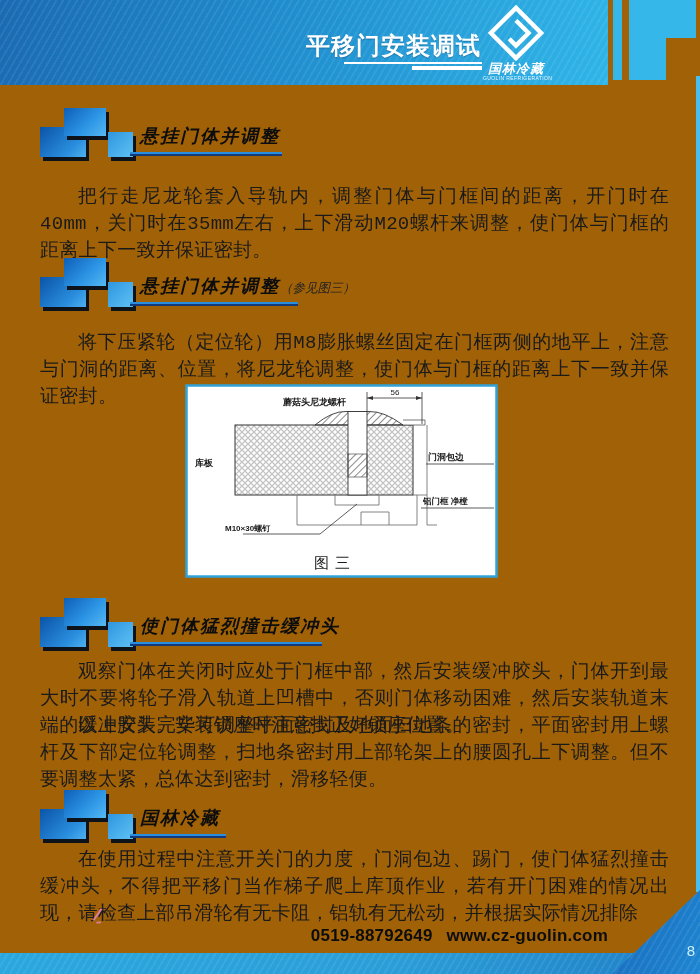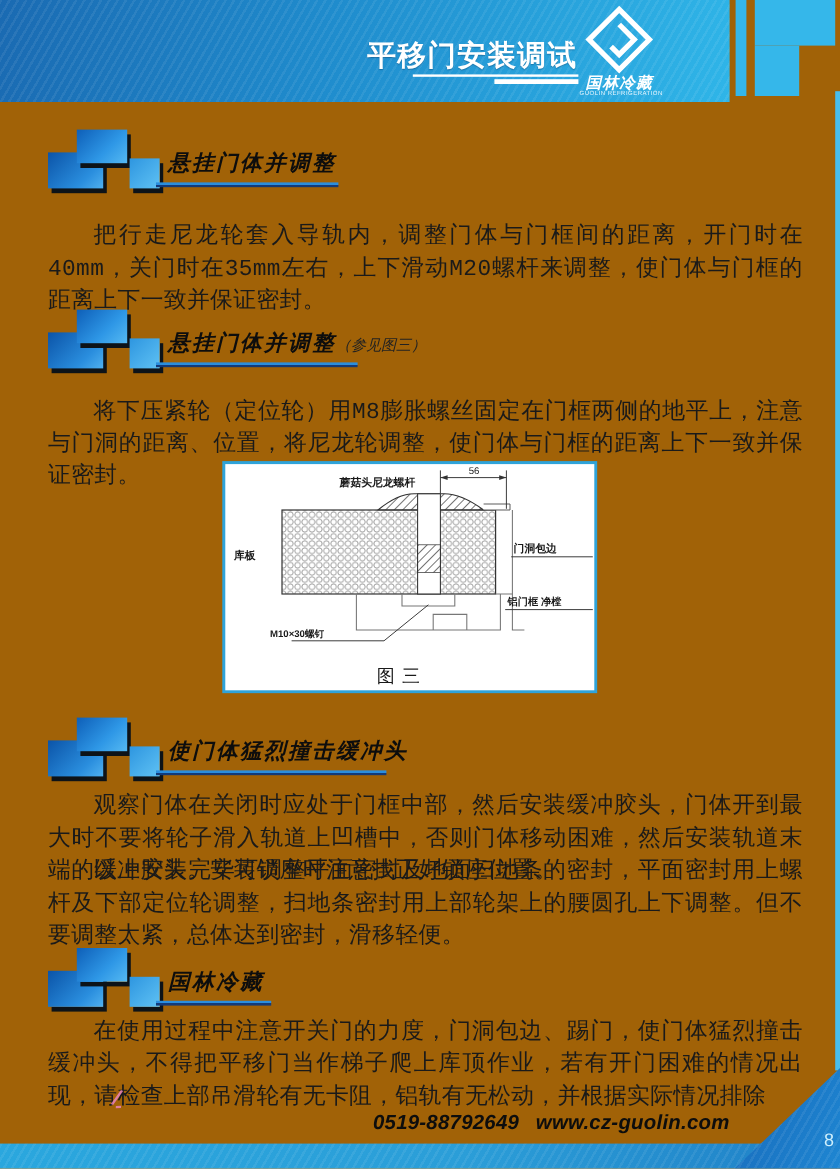--- a/index.html
+++ b/index.html
@@ -59,21 +59,21 @@
     font-size:19px;line-height:27px;text-align:justify;text-indent:2em;
     color:#1a1a1a;letter-spacing:.3px;font-family:Liberation Mono, monospace;
   }
   #p1{top:184px}#p2{top:330px}#p3a{top:659px}#p3b{top:713px}#p4{top:847px}
   
   .figure{position:absolute;left:185px;top:384px;width:313px;height:236px;}
   .fig-svg text{font-family:"Liberation Sans",sans-serif;fill:#1a1a1a;}
   
   .contact{
     position:absolute;top:926px;right:92px;
-    font-size:17px;font-weight:bold;color:#0d0d0d;white-space:nowrap;letter-spacing:.2px;font-style:italic;
+    font-size:17px;font-weight:bold;color:#0d0d0d;white-space:nowrap;letter-spacing:.2px;
   }
   .contact .phone{margin-right:14px;}
   .foot-stripe{
     position:absolute;left:0;top:953px;width:700px;height:21px;
     background:linear-gradient(90deg,#2aa7de 0%,#2b9ed8 55%,#1f7fc6 100%);
   }
   .foot-wedge{
     position:absolute;left:600px;top:890px;width:100px;height:84px;
     background:linear-gradient(115deg,#1767b8 0%,#1e86d2 100%);
     clip-path:polygon(100% 0,100% 100%,12% 100%);

